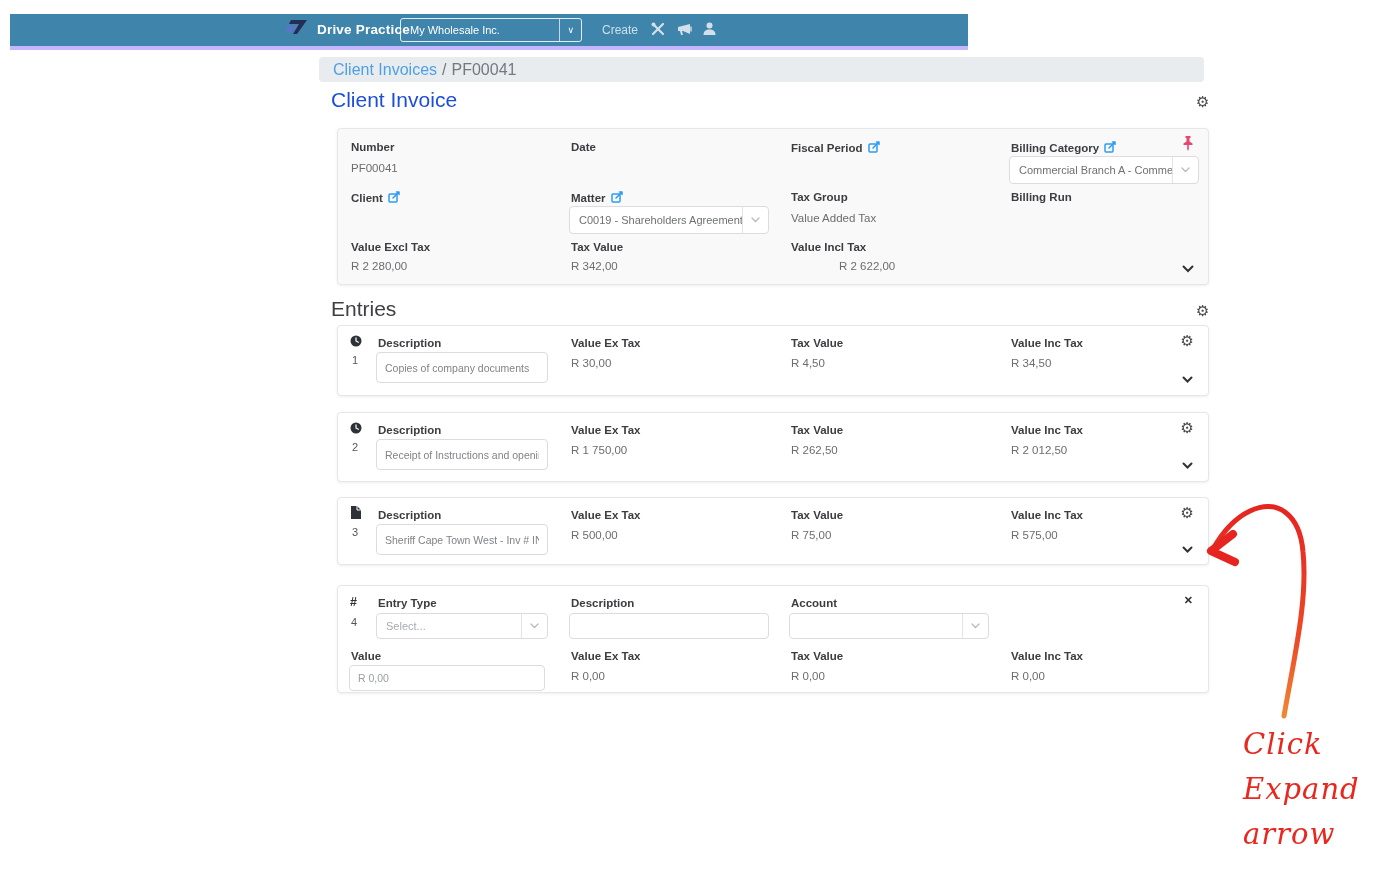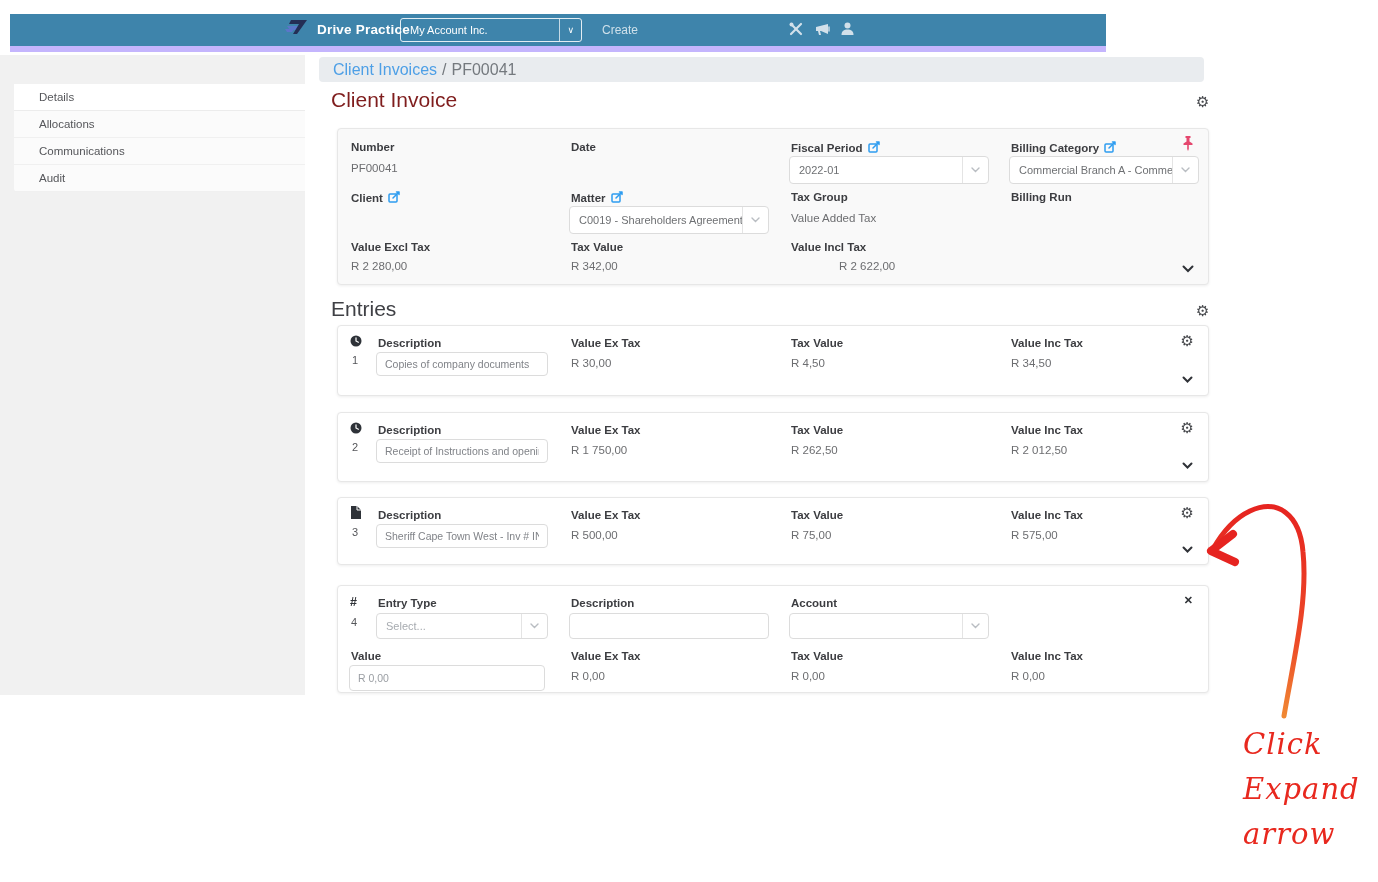--- a/index.html
+++ b/index.html
@@ -1,20 +1,20 @@
 <!DOCTYPE html>
 <html><head>
 <meta charset="utf-8">
 <style>
   html,body{margin:0;padding:0;background:#fff;}
   .canvas{position:relative;width:1378px;height:882px;background:#fff;overflow:hidden;
           font-family:"Liberation Sans",sans-serif;color:#3f4045;}
   
-  .topbar{position:absolute;left:10px;top:14px;width:1096px;height:32px;background:#3e84ab;
-          border-bottom:6px solid #c4b5fd;}
+  .topbar{position:absolute;left:10px;top:14px;width:958px;height:32px;background:#3e84ab;
+          border-bottom:4px solid #c4b5fd;}
   .brand{position:absolute;left:275px;top:6px;display:flex;align-items:center;gap:8px;}
   .brand-text{color:#fff;font-weight:bold;font-size:13.5px;letter-spacing:.2px;}
   .practice{position:absolute;left:390px;top:4px;width:180px;height:22px;border:1px solid rgba(255,255,255,.85);
             border-radius:3px;display:flex;align-items:center;color:#fff;font-size:11px;}
   .practice-label{padding-left:9px;flex:1;white-space:nowrap;overflow:hidden;}
   .practice-chev{border-left:1px solid rgba(255,255,255,.7);height:100%;display:flex;align-items:center;
                  padding:0 7px;font-size:9px;color:#fff;}
   .create{position:absolute;left:592px;top:9px;color:rgba(255,255,255,.75);font-size:12px;}
   .top-icons{position:absolute;right:252px;top:8px;display:flex;gap:11px;align-items:center;}
   
@@ -22,36 +22,36 @@
               border-radius:4px;display:flex;align-items:center;font-size:16px;color:#74797e;}
   .breadcrumb a{color:#4d9fe6;text-decoration:none;margin-left:14px;}
   .crumb-sep{margin:0 5px;}
   
   .sidebar{position:absolute;left:0;top:55px;width:305px;height:640px;background:#f1f1f1;}
   .menu{position:absolute;left:14px;top:29px;right:0;background:#fbfbfb;border-radius:4px 0 0 4px;}
   .menu-item{height:26px;line-height:26px;padding-left:25px;font-size:11.5px;color:#55565a;
              border-bottom:1px solid #f0f0f0;cursor:pointer;}
   .menu-item.active{background:#fff;border-bottom:1px solid #ececec;}
   
-  .page-title{position:absolute;left:331px;top:88px;font-size:21px;color:#7f1d1d;}
+  .page-title{position:absolute;left:331px;top:88px;font-size:21px;color:#1d4ed8;}
   .entries-title{position:absolute;left:331px;top:297px;font-size:21px;color:#3f4045;}
   .gear{position:absolute;font-size:15px;color:#46484c;line-height:15px;cursor:pointer;
         font-family:"DejaVu Sans",sans-serif;}
   
   .card{position:absolute;left:337px;width:872px;background:#f9f9f9;border:1px solid #e7e7e7;
         border-radius:4px;box-shadow:0 1px 3px rgba(0,0,0,.07);box-sizing:border-box;}
   .ecard{position:absolute;left:337px;width:872px;background:#fff;border:1px solid #e7e7e7;
          border-radius:4px;box-shadow:0 1px 3px rgba(0,0,0,.07);box-sizing:border-box;}
   .lbl{position:absolute;font-size:11.5px;font-weight:600;color:#3c3d41;white-space:nowrap;}
   .val{position:absolute;font-size:11.5px;color:#6c6d70;white-space:nowrap;}
   .ctl{position:absolute;height:28px;background:#fff;border:1px solid #dcdcdc;border-radius:4px;
        box-sizing:border-box;display:flex;align-items:center;font-size:11px;color:#6e7073;overflow:hidden;}
   .ctl .txt{padding-left:9px;flex:1;white-space:nowrap;overflow:hidden;}
   .ctl-end{border-left:1px solid #e4e4e4;align-self:stretch;display:flex;align-items:center;padding:0 8px;}
-  .einput{position:absolute;height:24px;background:#fff;border:1px solid #dcdcdc;border-radius:4px;
+  .einput{position:absolute;height:31px;background:#fff;border:1px solid #dcdcdc;border-radius:4px;
           box-sizing:border-box;font-size:10.5px;color:#808388;padding:0 8px;
           font-family:"Liberation Sans",sans-serif;outline:none;white-space:nowrap;}
   .chev-btn{position:absolute;cursor:pointer;line-height:0;}
   .eicon{position:absolute;line-height:0;}
   .enum{position:absolute;font-size:11px;color:#55565a;}
   .hash{position:absolute;font-size:12.5px;font-weight:bold;color:#2f3237;}
   .close-x{position:absolute;font-size:11px;font-weight:bold;color:#2f3237;cursor:pointer;}
   .edit-ic{display:inline-block;vertical-align:-1px;margin-left:5px;line-height:0;}
   
   .annot-svg{position:absolute;left:1150px;top:480px;pointer-events:none;}
@@ -68,21 +68,21 @@
       <span style="line-height:0;">
         <svg width="24" height="19" viewBox="0 0 24 19">
           <path d="M2 6 L15 6 L12 10 L5 10 Z" fill="#5b76c9"></path>
           <path d="M6 0 L22 0 L12 14 L8 14 L14 4 L4 4 Z" fill="#242e55"></path>
           <path d="M0 9 L9 9 L7 12 L2 12 Z" fill="#5b76c9"></path>
         </svg>
       </span>
       <span class="brand-text">Drive Practice</span>
     </div>
     <div class="practice">
-      <span class="practice-label">My Account Inc.</span>
+      <span class="practice-label">My Wholesale Inc.</span>
       <span class="practice-chev">∨</span>
     </div>
     <span class="create">Create</span>
     <div class="top-icons">
       <span style="line-height:0;">
         <svg width="15" height="14" viewBox="0 0 15 14">
           <path d="M2 2 L12 12" stroke="#d2e0ea" stroke-width="2.2" stroke-linecap="round"></path>
           <path d="M12 2 L2 12" stroke="#d2e0ea" stroke-width="2.2" stroke-linecap="round"></path>
           <circle cx="2.5" cy="2.5" r="2" fill="#d2e0ea"></circle>
         </svg>
@@ -101,28 +101,20 @@
       </span>
     </div>
   </div>
 
   <div class="breadcrumb">
     <a href="#">Client Invoices</a>
     <span class="crumb-sep">/</span>
     <span>PF00041</span>
   </div>
 
-  <div class="sidebar">
-    <div class="menu">
-      <div class="menu-item active">Details</div>
-      <div class="menu-item">Allocations</div>
-      <div class="menu-item">Communications</div>
-      <div class="menu-item">Audit</div>
-    </div>
-  </div>
 
   <div class="page-title">Client Invoice</div>
   <span class="gear" style="left:1196px;top:95px;">⚙</span>
 
   <div class="card" style="top:128px;height:157px;">
 
     <span class="lbl" style="left:13px;top:12px;">Number</span>
     <span class="lbl" style="left:233px;top:12px;">Date</span>
     <span class="lbl" style="left:453px;top:12px;"><span>Fiscal Period</span><span class="edit-ic"><svg width="12" height="12" viewBox="0 0 12 12">
             <rect x="1" y="3" width="8" height="8" rx="1" fill="none" stroke="#2d9cf0" stroke-width="1.5"></rect>
@@ -133,28 +125,20 @@
             <path d="M5 7 L11 1 M11 1 L8.5 1 M11 1 L11 3.5" stroke="#2d9cf0" stroke-width="1.5" fill="none" stroke-linecap="round"></path>
           </svg></span></span>
 
     <span class="chev-btn" style="right:14px;top:7px;">
       <svg width="12" height="15" viewBox="0 0 12 15">
         <path d="M3.5 0 H8.5 V2 H7.5 V5.5 L10.5 7.5 V9 H6.8 V13 L6 15 L5.2 13 V9 H1.5 V7.5 L4.5 5.5 V2 H3.5 Z" fill="#e5476e"></path>
       </svg>
     </span>
 
     <span class="val" style="left:13px;top:33px;">PF00041</span>
-    <div class="ctl" style="left:451px;top:27px;width:200px;">
-      <span class="txt">2022-01</span>
-      <span class="ctl-end">
-        <svg width="9" height="6" viewBox="0 0 9 6">
-            <path d="M1 1 L4.5 4.5 L8 1" fill="none" stroke="#b9bdc2" stroke-width="1.4" stroke-linecap="round"></path>
-          </svg>
-      </span>
-    </div>
     <div class="ctl" style="left:671px;top:27px;width:190px;">
       <span class="txt">Commercial Branch A - Commercial ...</span>
       <span class="ctl-end">
         <svg width="9" height="6" viewBox="0 0 9 6">
             <path d="M1 1 L4.5 4.5 L8 1" fill="none" stroke="#b9bdc2" stroke-width="1.4" stroke-linecap="round"></path>
           </svg>
       </span>
     </div>
 
     <span class="lbl" style="left:13px;top:62px;"><span>Client</span><span class="edit-ic"><svg width="12" height="12" viewBox="0 0 12 12">

